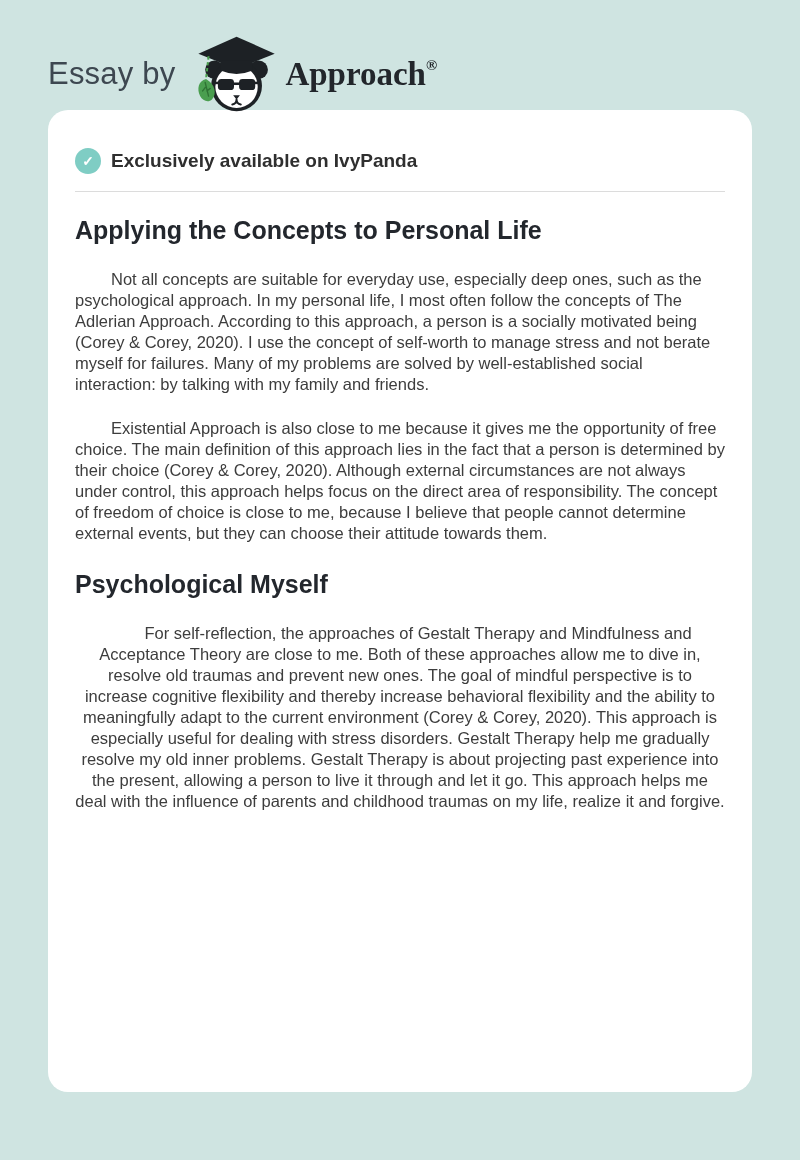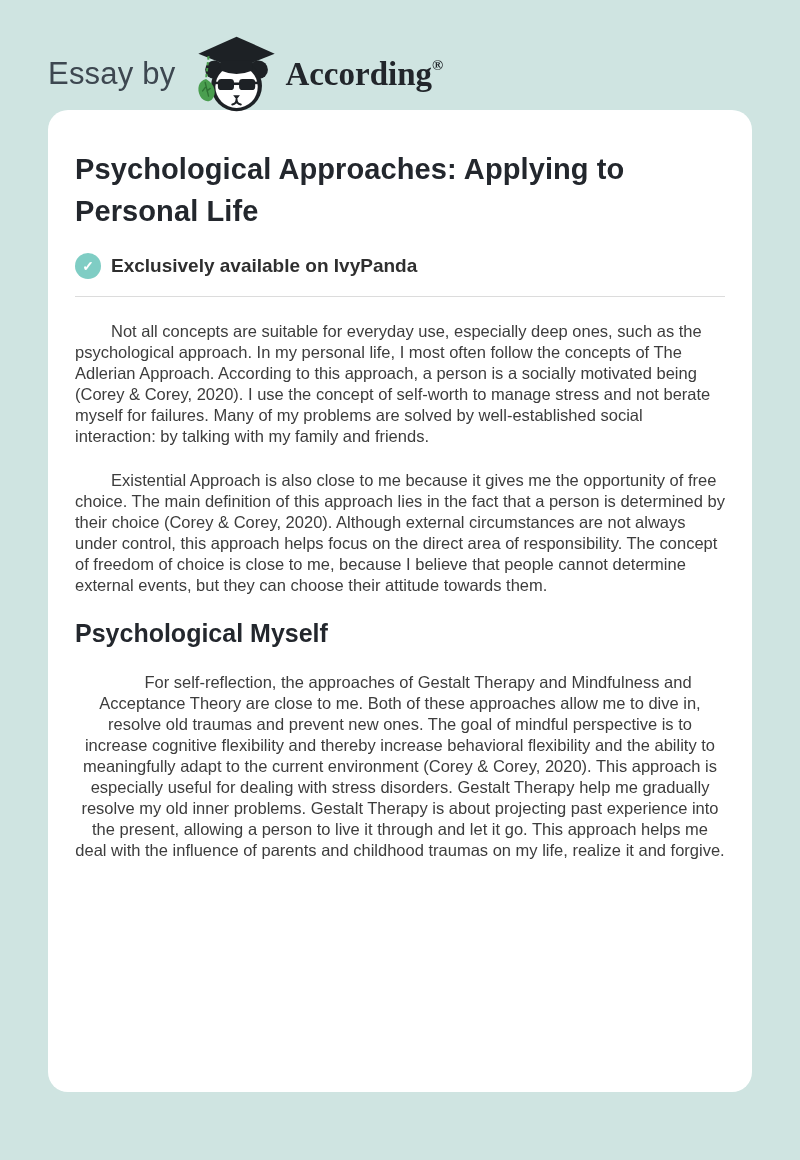--- a/index.html
+++ b/index.html
@@ -133,33 +133,33 @@
       <path d="M34 30 L34 42 Q53 50 72 42 L72 30 Z" fill="#1d2125"></path>
 
       <path d="M20 25 L17 52" stroke="#4a9e4f" stroke-width="2.4" stroke-dasharray="4 3" fill="none"></path>
 
       <path d="M17 52 C8 54 6 64 10 72 C13 78 20 80 24 76 C30 70 28 58 17 52 Z" fill="#4a9e4f"></path>
       <path d="M16 56 L20 72 M16 62 L13 66 M18 66 L22 63" stroke="#2e7233" stroke-width="1.6" fill="none" stroke-linecap="round"></path>
     </svg>
   </span>
 
   <span class="brand">
-    <span>According</span>
+    <span>Approach</span>
       <sup>®</sup>
   </span>
 </header>
 
 <main class="card">
-  <h1 class="essay-title">Psychological Approaches: Applying to Personal Life</h1>
 
   <div class="badge-row">
     <span class="check-circle">✓</span>
     <span class="badge-label">Exclusively available on IvyPanda</span>
   </div>
 
   <hr class="divider">
 
+  <h2 class="section-heading">Applying the Concepts to Personal Life</h2>
   <p class="body-para">Not all concepts are suitable for everyday use, especially deep ones, such as the psychological approach. In my personal life, I most often follow the concepts of The Adlerian Approach. According to this approach, a person is a socially motivated being (Corey &amp; Corey, 2020). I use the concept of self-worth to manage stress and not berate myself for failures. Many of my problems are solved by well-established social interaction: by talking with my family and friends.</p>
   <p class="body-para">Existential Approach is also close to me because it gives me the opportunity of free choice. The main definition of this approach lies in the fact that a person is determined by their choice (Corey &amp; Corey, 2020). Although external circumstances are not always under control, this approach helps focus on the direct area of responsibility. The concept of freedom of choice is close to me, because I believe that people cannot determine external events, but they can choose their attitude towards them.</p>
 
   <h2 class="section-heading">Psychological Myself</h2>
   <p class="body-para">For self-reflection, the approaches of Gestalt Therapy and Mindfulness and Acceptance Theory are close to me. Both of these approaches allow me to dive in, resolve old traumas and prevent new ones. The goal of mindful perspective is to increase cognitive flexibility and thereby increase behavioral flexibility and the ability to meaningfully adapt to the current environment (Corey &amp; Corey, 2020). This approach is especially useful for dealing with stress disorders. Gestalt Therapy help me gradually resolve my old inner problems. Gestalt Therapy is about projecting past experience into the present, allowing a person to live it through and let it go. This approach helps me deal with the influence of parents and childhood traumas on my life, realize it and forgive.</p>
 </main>
 
 </body></html>

